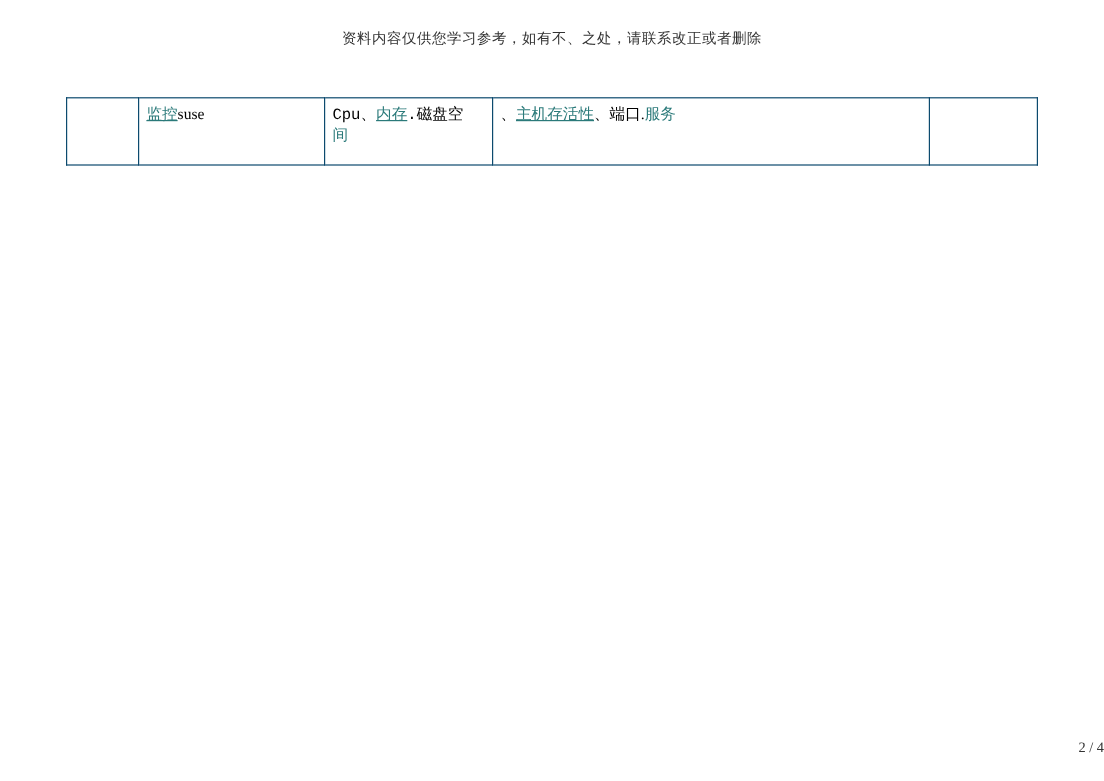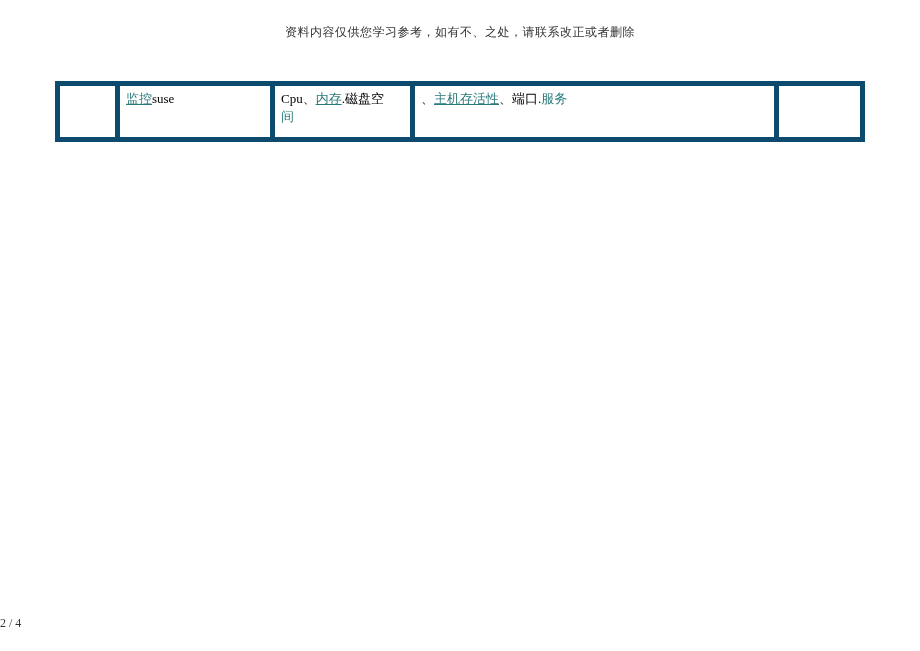--- a/index.html
+++ b/index.html
@@ -23,34 +23,35 @@
     }
     .table-container {
       margin: 40px 55px 0 55px;
     }
     table {
       width: 100%;
       border-collapse: collapse;
       border: 1px solid #5a8a8a;
     }
     td {
-      border: 5px solid #0c4a6e;
+      border: 1px solid #0c4a6e;
       padding: 4px 6px;
       vertical-align: top;
       font-size: 13px;
       height: 56px;
     }
     td.col1 {
       width: 60px;
     }
     td.col2 {
       width: 155px;
     }
     td.col3 {
       width: 140px;
+      font-family: Liberation Mono, monospace;
     }
     td.col4 {
       width: 364px;
     }
     td.col5 {
       width: auto;
     }
     .teal-underline {
       color: #2b7a7a;
       text-decoration: underline;
@@ -58,21 +59,21 @@
     .black-text {
       color: #000;
     }
     .teal-text {
       color: #2b7a7a;
     }
     .footer {
       position: absolute;
       bottom: 20px;
       width: 100%;
-      text-align: left;
+      text-align: right;
       font-size: 12px;
       color: #333;
     }
   </style>
 </head>
 <body>
 
 <div class="header-text">资料内容仅供您学习参考，如有不、之处，请联系改正或者删除</div>
 
 <div class="table-container">

